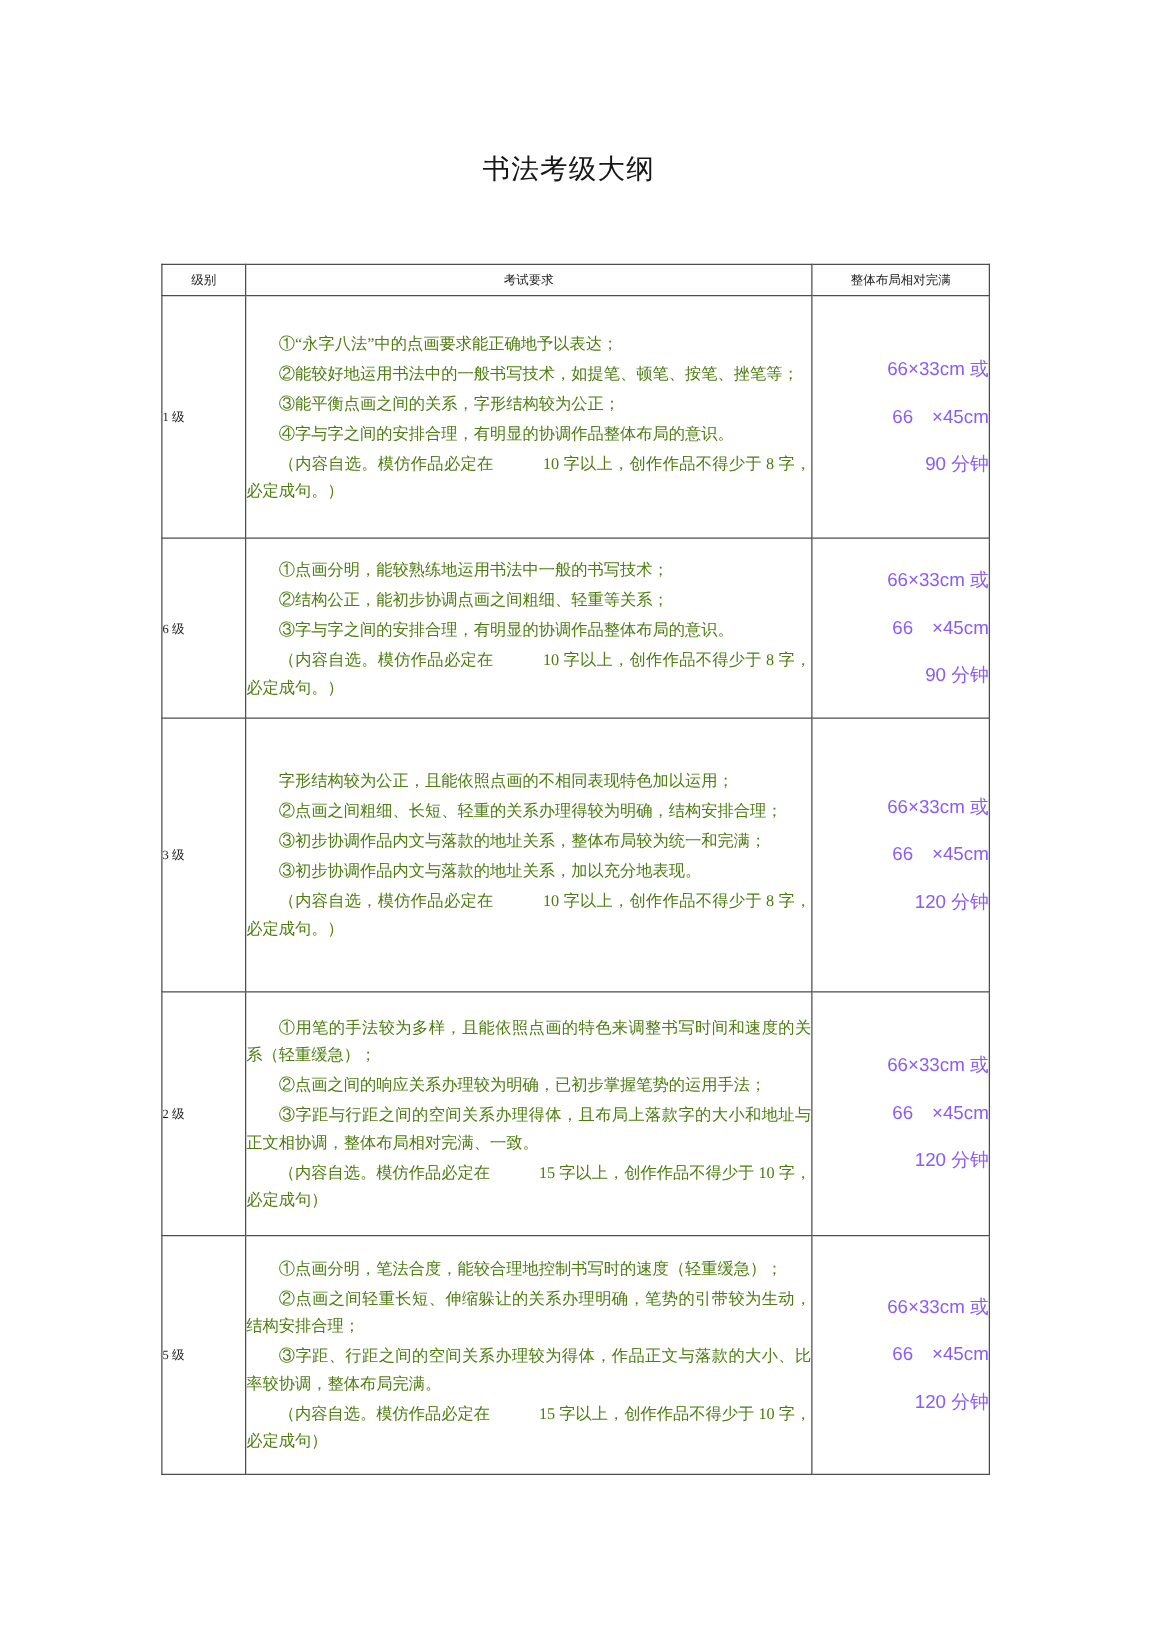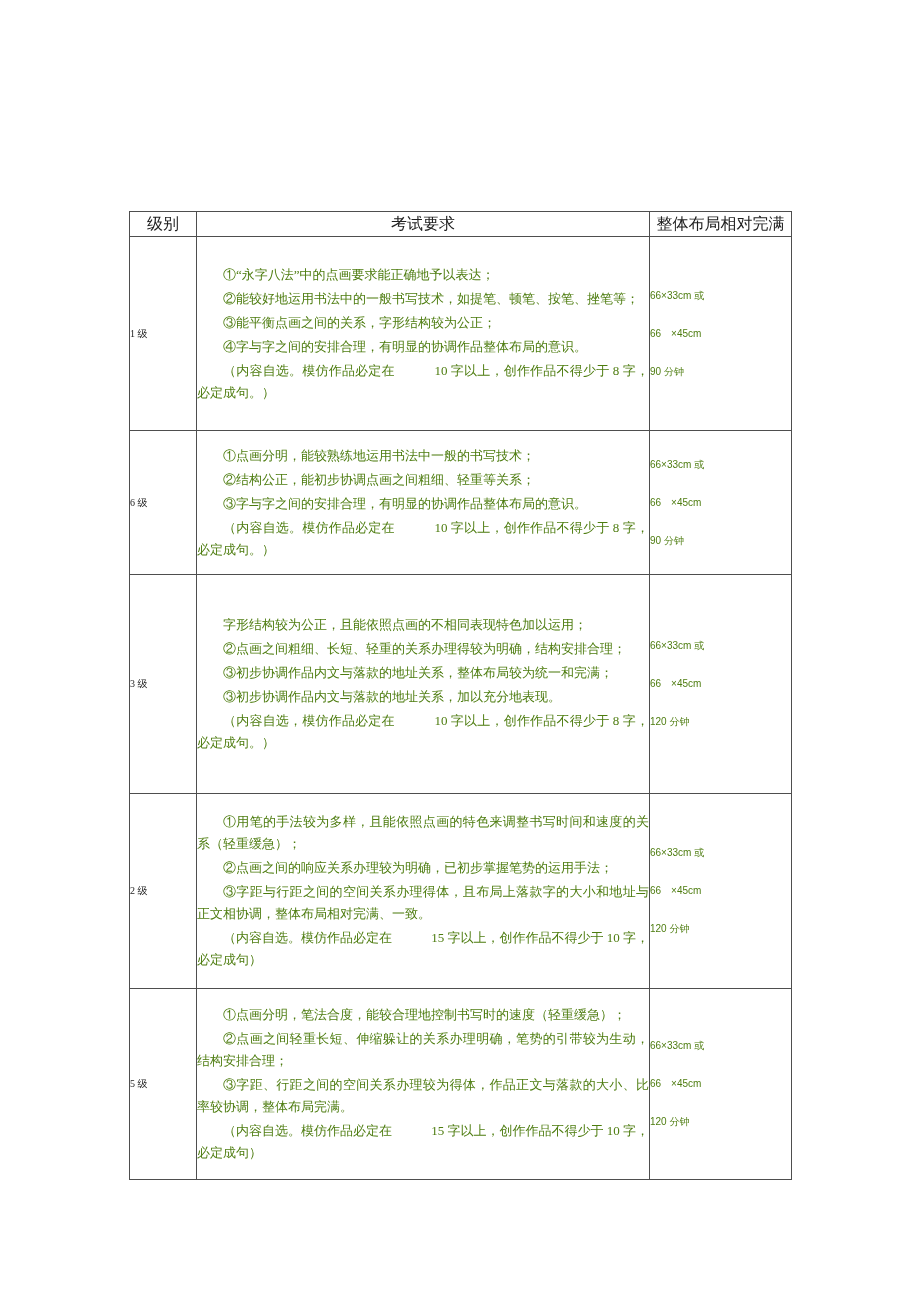--- a/index.html
+++ b/index.html
@@ -39,21 +39,21 @@
   .grading-table col.c-level { width: 67px; }
   .grading-table col.c-req   { width: 453px; }
   .grading-table col.c-spec  { width: 142px; }
   .grading-table th,
   .grading-table td {
     border: 1px solid #4e4e4e;
     padding: 0;
   }
   .grading-table th {
     height: 24px;
-    font-size: 16px;
+    font-size: 10px;
     font-weight: 400;
     text-align: center;
     vertical-align: middle;
     color: #202020;
   }
   tbody tr:nth-child(1) { height: 194px; }
   tbody tr:nth-child(2) { height: 144px; }
   tbody tr:nth-child(3) { height: 219px; }
   tbody tr:nth-child(4) { height: 195px; }
   tbody tr:nth-child(5) { height: 191px; }
@@ -70,35 +70,36 @@
   }
   .req-p {
     margin: 2px 0;
     font-size: 13px;
     line-height: 22px;
     text-indent: 2em;
     text-align: justify;
     color: #4d7c0f;
   }
   .spec-cell {
-    text-align: left;
+    text-align: right;
     vertical-align: middle;
     font-family: "Liberation Sans", "DejaVu Sans", sans-serif;
-    font-size: 10px;
-    color: #4d7c0f;
+    font-size: 15px;
+    color: #8b5cf6;
   }
   .spec-line {
     line-height: 38px;
     white-space: nowrap;
   }
 </style>
 </head>
 <body>
 
 <div class="page">
+  <h1 class="title">书法考级大纲</h1>
 
   <table class="grading-table">
     <colgroup>
       <col class="c-level">
       <col class="c-req">
       <col class="c-spec">
     </colgroup>
     <thead>
       <tr>
         <th>级别</th>

